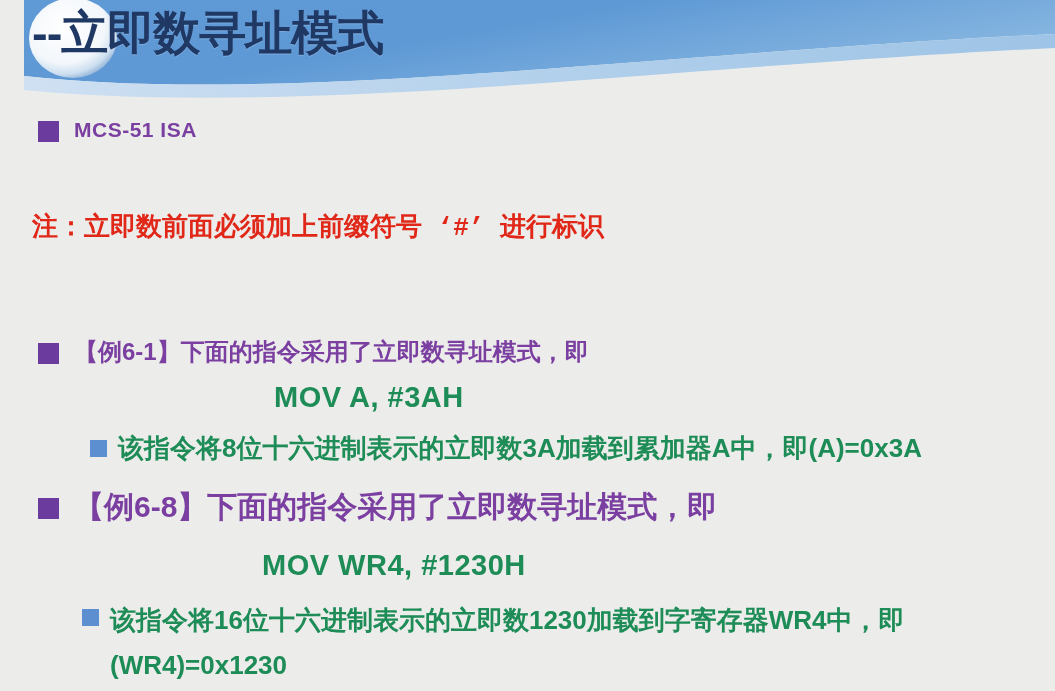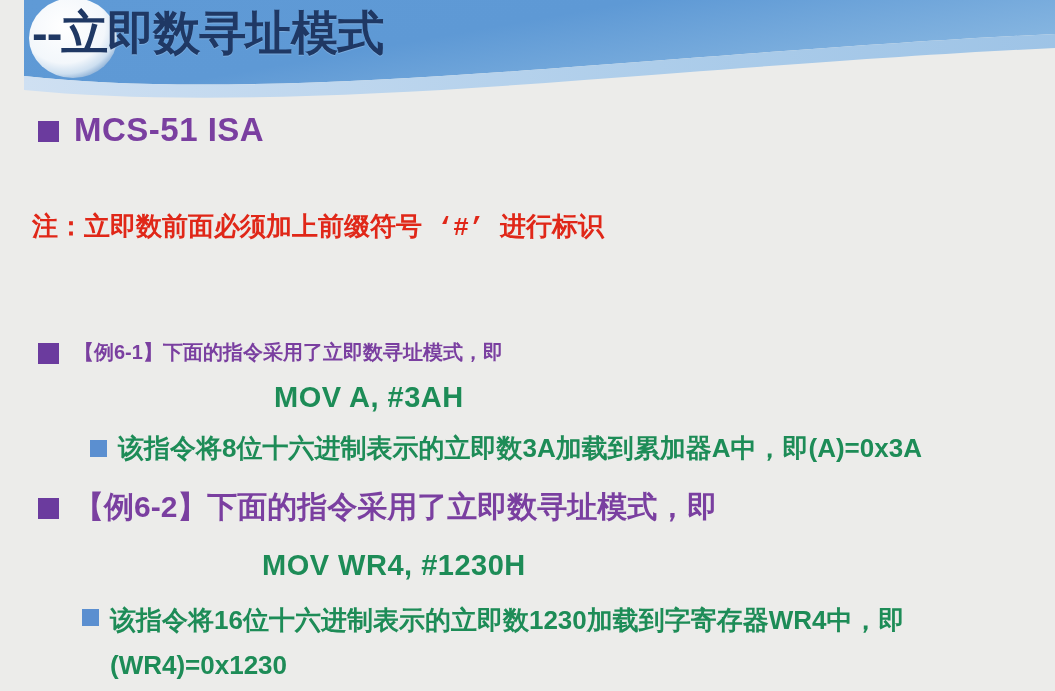--- a/index.html
+++ b/index.html
@@ -98,32 +98,32 @@
     font-weight: bold;
   }
   .txt-red {
     color: #e02718;
     font-weight: bold;
   }
 
   
   #row-mcs51        { left: 14px;  top: 4px;  }
   #row-mcs51 .bullet{ margin-top: 13px; margin-right: 15px; }
-  #row-mcs51 .label { font-size: 33px; line-height: 44px; letter-spacing: 0.5px; }
+  #row-mcs51 .label { font-size: 21px; line-height: 44px; letter-spacing: 0.5px; }
 
   #row-sub1          { left: 60px; top: 57px; }
   #row-sub1 .bullet  { margin-top: 12px; margin-right: 22px; }
   #row-sub1 .label   { font-size: 26px; line-height: 38px; }
 
   #row-note          { left: 8px;  top: 105px; }
   #row-note .label   { font-size: 26px; line-height: 38px; font-family: Liberation Mono, monospace; }
 
   #row-ex1           { left: 14px; top: 227px; }
   #row-ex1 .bullet   { margin-top: 12px; margin-right: 15px; }
-  #row-ex1 .label    { font-size: 20px; line-height: 42px; }
+  #row-ex1 .label    { font-size: 24px; line-height: 42px; }
 
   #row-code1         { left: 250px; top: 272px; }
   #row-code1 .label  { font-size: 29px; line-height: 42px; letter-spacing: 0.5px; }
 
   #row-exp1          { left: 66px; top: 325px; }
   #row-exp1 .bullet  { margin-top: 11px; margin-right: 11px; }
   #row-exp1 .label   { font-size: 26px; line-height: 38px; }
 
   #row-ex2           { left: 14px; top: 382px; }
   #row-ex2 .bullet   { margin-top: 12px; margin-right: 15px; }
@@ -190,21 +190,21 @@
       <span class="label txt-green">MOV A, #3AH</span>
     </div>
 
     <div class="row" id="row-exp1">
       <span class="bullet bullet-blue-sm"></span>
       <span class="label txt-green">该指令将8位十六进制表示的立即数3A加载到累加器A中，即(A)=0x3A</span>
     </div>
 
     <div class="row" id="row-ex2">
       <span class="bullet bullet-purple"></span>
-      <span class="label txt-purple">【例6-2】下面的指令采用了立即数寻址模式，即</span>
+      <span class="label txt-purple">【例6-8】下面的指令采用了立即数寻址模式，即</span>
     </div>
 
     <div class="row" id="row-code2">
       <span class="label txt-green">MOV WR4, #1230H</span>
     </div>
 
     <div class="row" id="row-exp2">
       <span class="bullet bullet-blue-sm"></span>
       <span class="label txt-green">该指令将16位十六进制表示的立即数1230加载到字寄存器WR4中，即(WR4)=0x1230</span>
     </div>

